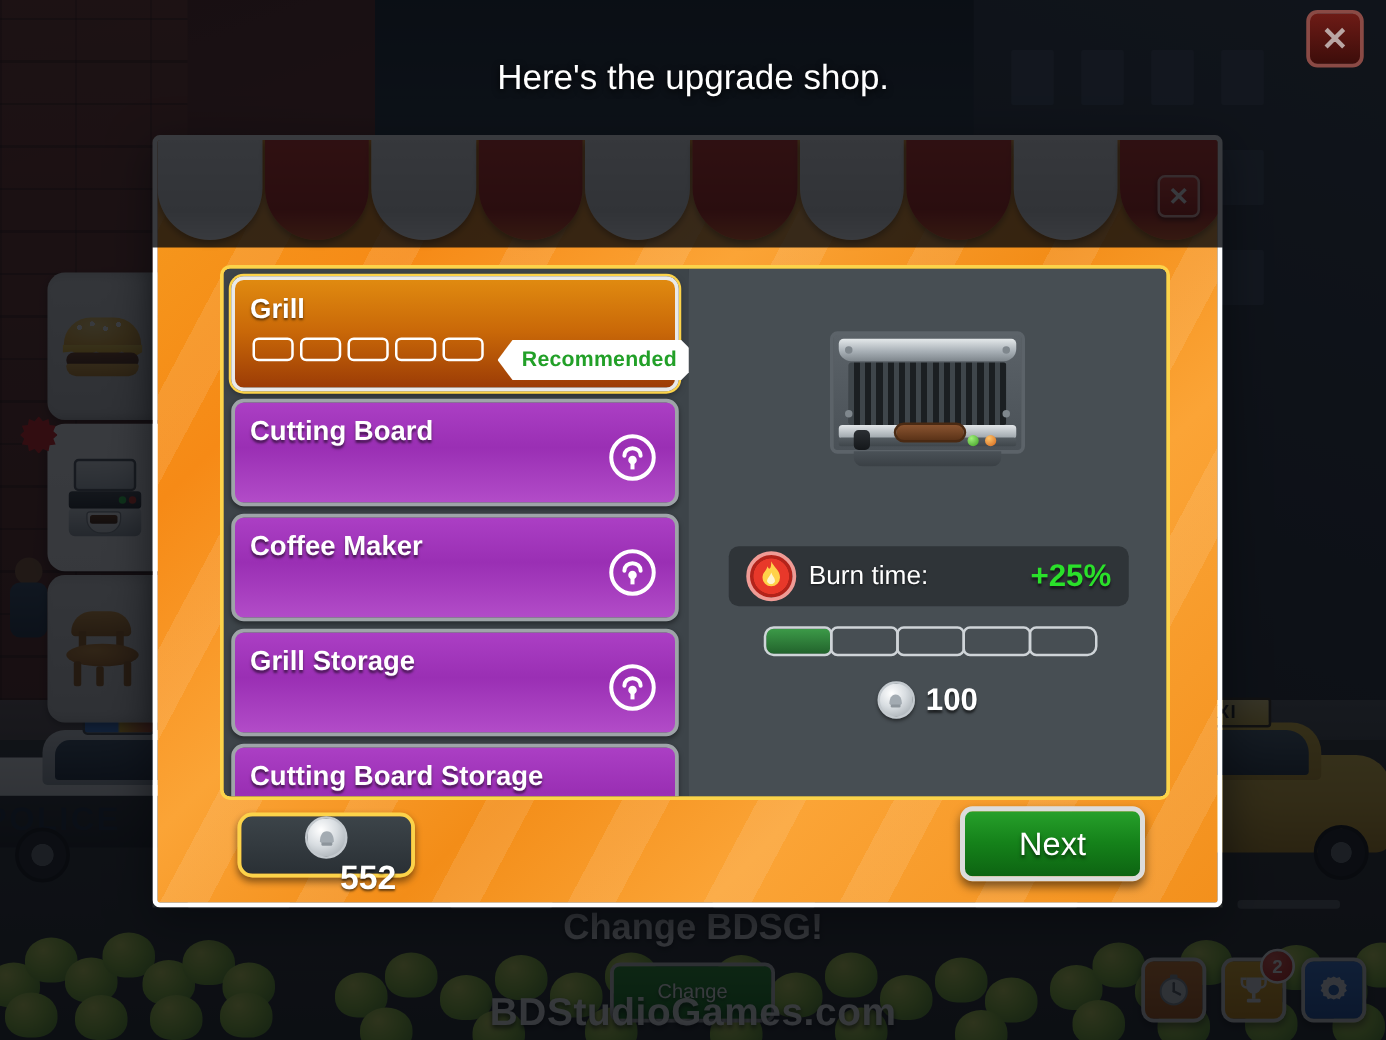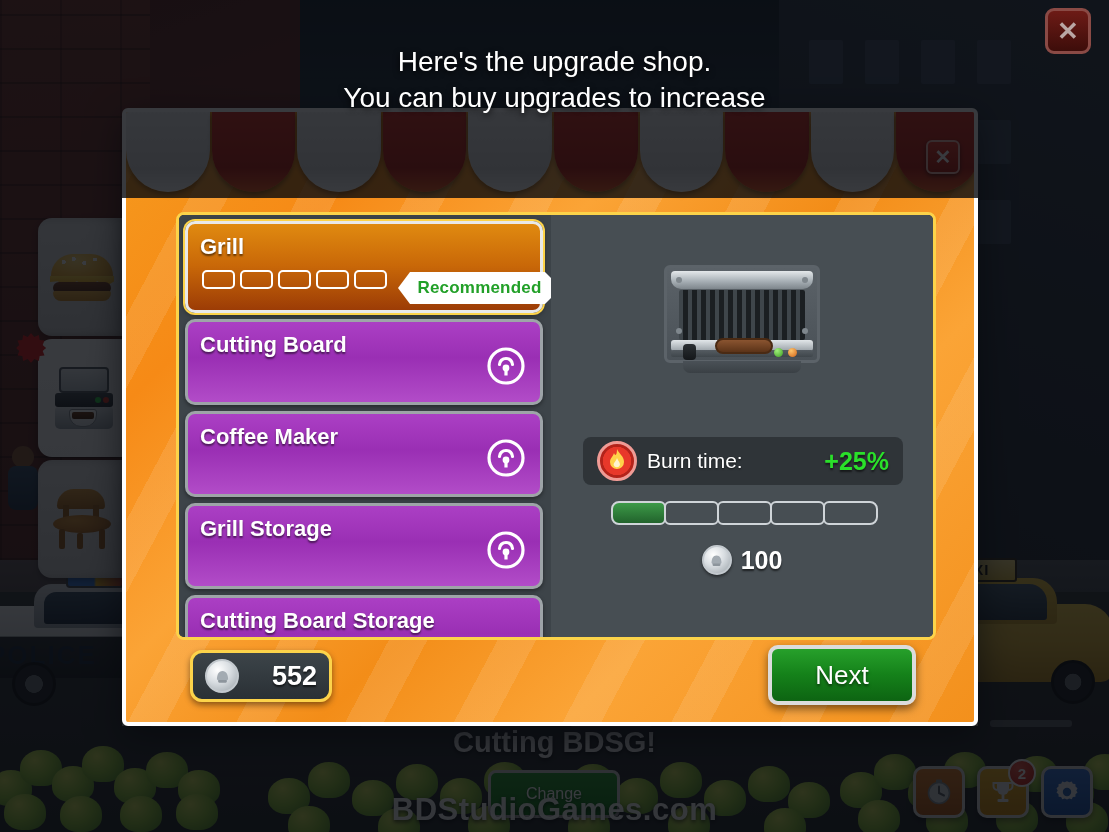--- a/index.html
+++ b/index.html
@@ -227,21 +227,21 @@
     background: radial-gradient(circle at 36% 30%, #ffffff 0%, #d8dde1 45%, #9aa2a8 100%);
     border:2px solid #c3c9ce; box-shadow:0 2px 3px rgba(0,0,0,.45);
     display:flex; align-items:center; justify-content:center; }
   .coin svg { display:block; }
   .price-val { font-size:25px; font-weight:bold; color:#ffffff; text-shadow:0 2px 2px rgba(0,0,0,.6); }
 
   
   .money-pill { position:absolute; left:190px; top:650px; width:142px; height:52px; z-index:41;
     border:3px solid #fcd34a; border-radius:12px;
     background: linear-gradient(180deg,#3c4449,#2a3035);
-    display:flex; align-items:center; padding:0 12px; box-shadow:0 3px 6px rgba(0,0,0,.45); }
+    display:flex; align-items:center; padding:0 12px; box-shadow:0 3px 6px rgba(0,0,0,.45);flex-direction:column; }
   .money-coin { width:34px; height:34px; border-radius:50%;
     background: radial-gradient(circle at 36% 30%, #ffffff 0%, #d8dde1 45%, #9aa2a8 100%);
     border:2px solid #c3c9ce; display:flex; align-items:center; justify-content:center; flex:0 0 auto;}
   .money-val { margin-left:auto; font-size:27px; font-weight:bold; color:#ffffff;
     text-shadow:0 2px 2px rgba(0,0,0,.6); }
   .next-btn { position:absolute; left:768px; top:645px; width:148px; height:60px; z-index:41;
     border:4px solid #dcdcdc; border-radius:10px;
     background: linear-gradient(180deg,#27a02b 0%, #15821a 48%, #0d6412 100%);
     display:flex; align-items:center; justify-content:center; cursor:pointer;
     box-shadow:0 4px 8px rgba(0,0,0,.5); }
@@ -574,21 +574,21 @@
         <rect x="4.6" y="11.6" width="7.8" height="2.4" rx="1" fill="#8d959c"></rect>
       </svg>
     </div>
     <div class="money-val">552</div>
   </div>
 
   <div class="next-btn">
     <span>Next</span>
   </div>
 
-  <div class="welcome">Cutting BDSG!</div>
+  <div class="welcome">Change BDSG!</div>
   <div class="change-btn">
     <span>Change</span>
   </div>
 
   <div class="hud-btns">
     <div class="hud-b o">
       <svg width="28" height="28" viewBox="0 0 28 28">
         <circle cx="14" cy="15" r="10.5" fill="#cfd4d8" stroke="#8d949a" stroke-width="1.6"></circle>
         <rect x="11" y="1.5" width="6" height="3.5" rx="1" fill="#8d949a"></rect>
         <line x1="14" y1="15" x2="14" y2="8.5" stroke="#5a6167" stroke-width="2" stroke-linecap="round"></line>
@@ -611,20 +611,19 @@
         <circle cx="14" cy="14" r="4.2" fill="#2a63b8"></circle>
       </svg>
     </div>
   </div>
 
   <div class="watermark">BDStudioGames.com</div>
 
   <div class="tut-overlay"></div>
   <div class="tut-text">
     <div>Here's the upgrade shop.</div>
-    <div>You can buy upgrades to increase</div>
   </div>
 
   <div class="top-close">
     <span>✕</span>
   </div>
 
 </div>
 
 </body></html>

